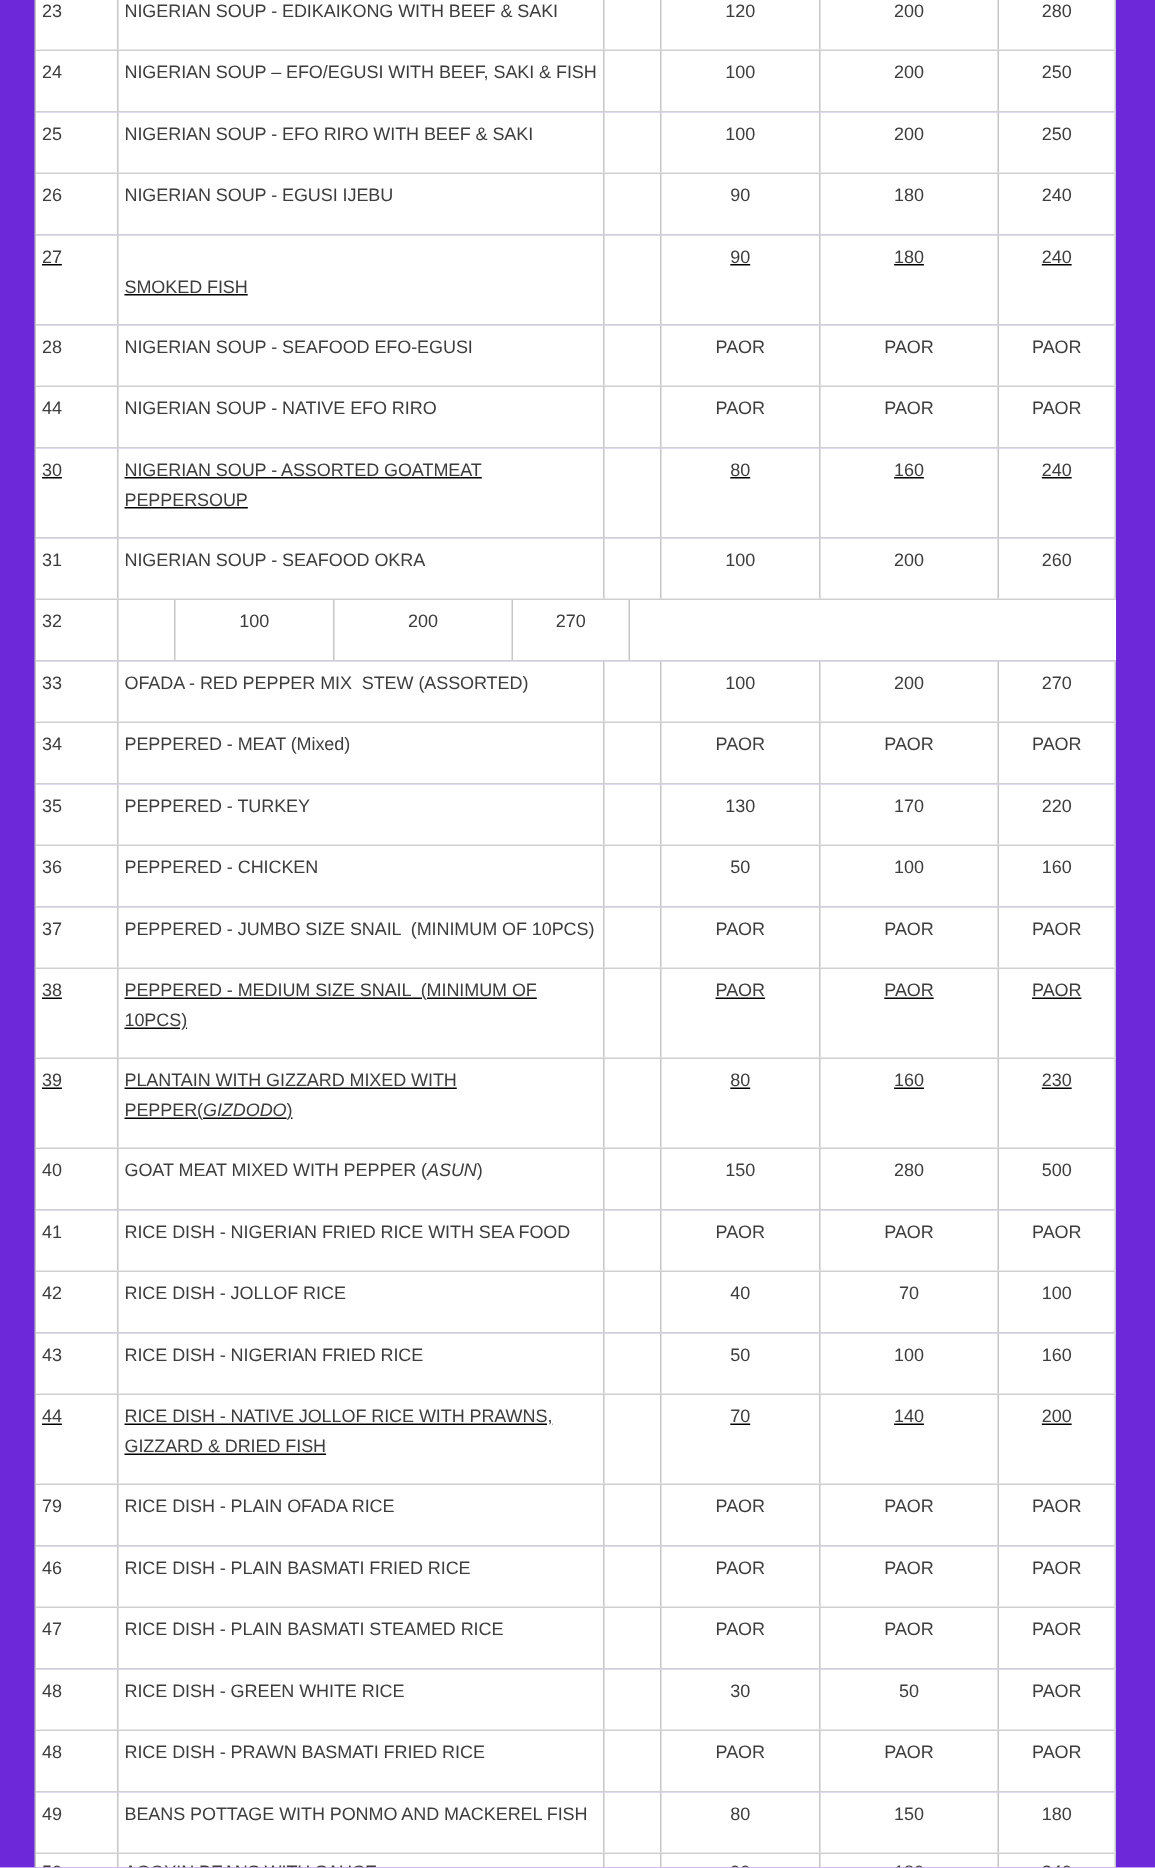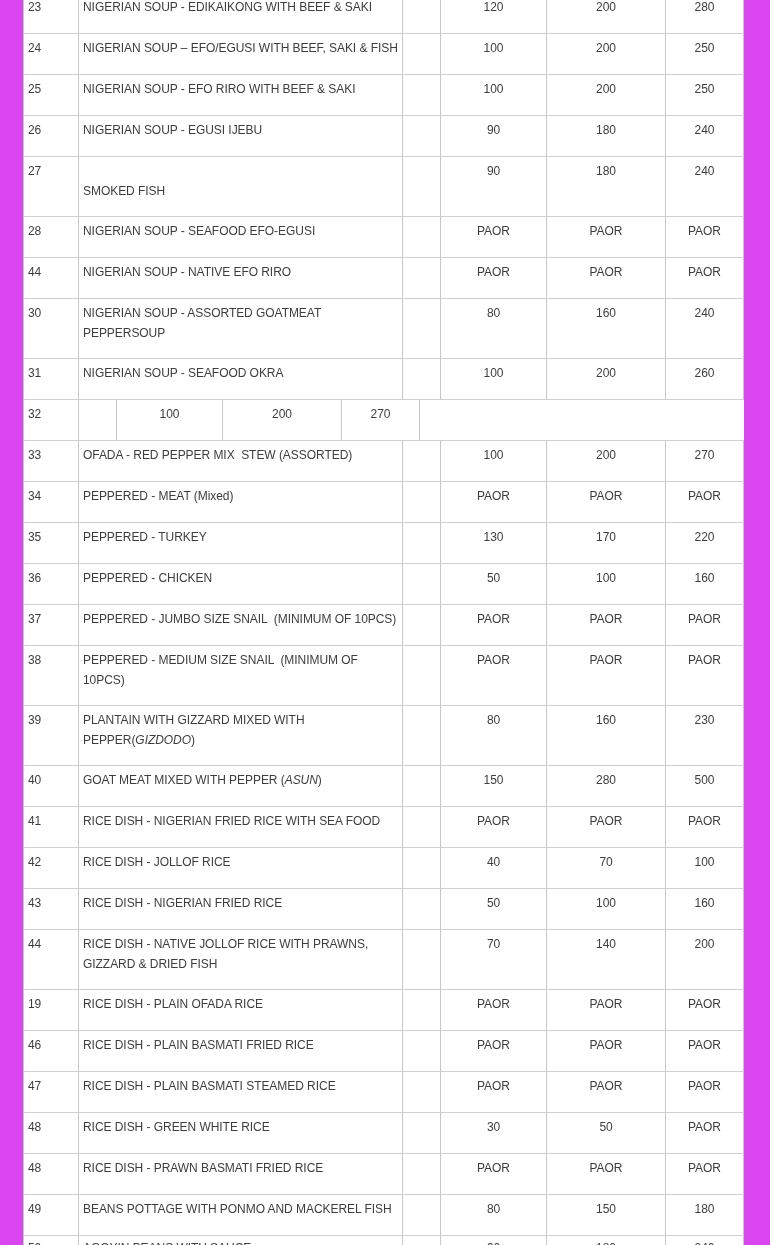--- a/index.html
+++ b/index.html
@@ -1,36 +1,36 @@
 <!DOCTYPE html>
 <html><head>
 <meta charset="utf-8">
 <style>
   html,body{margin:0;padding:0;background:#ffffff;}
   .viewport{
     position:relative;
     width:770px;height:1245px;
     overflow:hidden;
-    background:#d946ef;
+    background:#6d28d9;
     font-family:"Liberation Sans","DejaVu Sans",sans-serif;
   }
   .price-table{
     position:absolute;
     left:23px;top:-7px;
     width:720px;
     border-left:1px solid #c6c6c6;
   }
   .trow{
     display:flex;
     box-sizing:border-box;
     border-bottom:1px solid #d0d0d0;
     background:#ffffff;
   }
   .trow.single{height:41px;}
-  .trow.tall{height:60px;}
+  .trow.tall{height:60px;text-decoration:underline;}
   .trow.clip-bottom{border-bottom:none;}
   .cell{
     box-sizing:border-box;
     border-right:1px solid #c6c6c6;
     padding-top:4px;
     font-size:12px;
     line-height:20px;
     letter-spacing:-0.05px;
     color:#3d3d3d;
     overflow:hidden;
@@ -218,21 +218,21 @@
       </div>
       <div class="trow tall">
         <div class="cell c-no">44</div>
         <div class="cell c-desc"><span>RICE DISH - NATIVE JOLLOF RICE WITH PRAWNS,</span><br><span>GIZZARD &amp; DRIED FISH</span></div>
         <div class="cell c-blank"></div>
         <div class="cell c-p1">70</div>
         <div class="cell c-p2">140</div>
         <div class="cell c-p3">200</div>
       </div>
       <div class="trow single">
-        <div class="cell c-no">19</div>
+        <div class="cell c-no">79</div>
         <div class="cell c-desc"><span>RICE DISH - PLAIN OFADA RICE</span></div>
         <div class="cell c-blank"></div>
         <div class="cell c-p1">PAOR</div>
         <div class="cell c-p2">PAOR</div>
         <div class="cell c-p3">PAOR</div>
       </div>
       <div class="trow single">
         <div class="cell c-no">46</div>
         <div class="cell c-desc"><span>RICE DISH - PLAIN BASMATI FRIED RICE</span></div>
         <div class="cell c-blank"></div>

